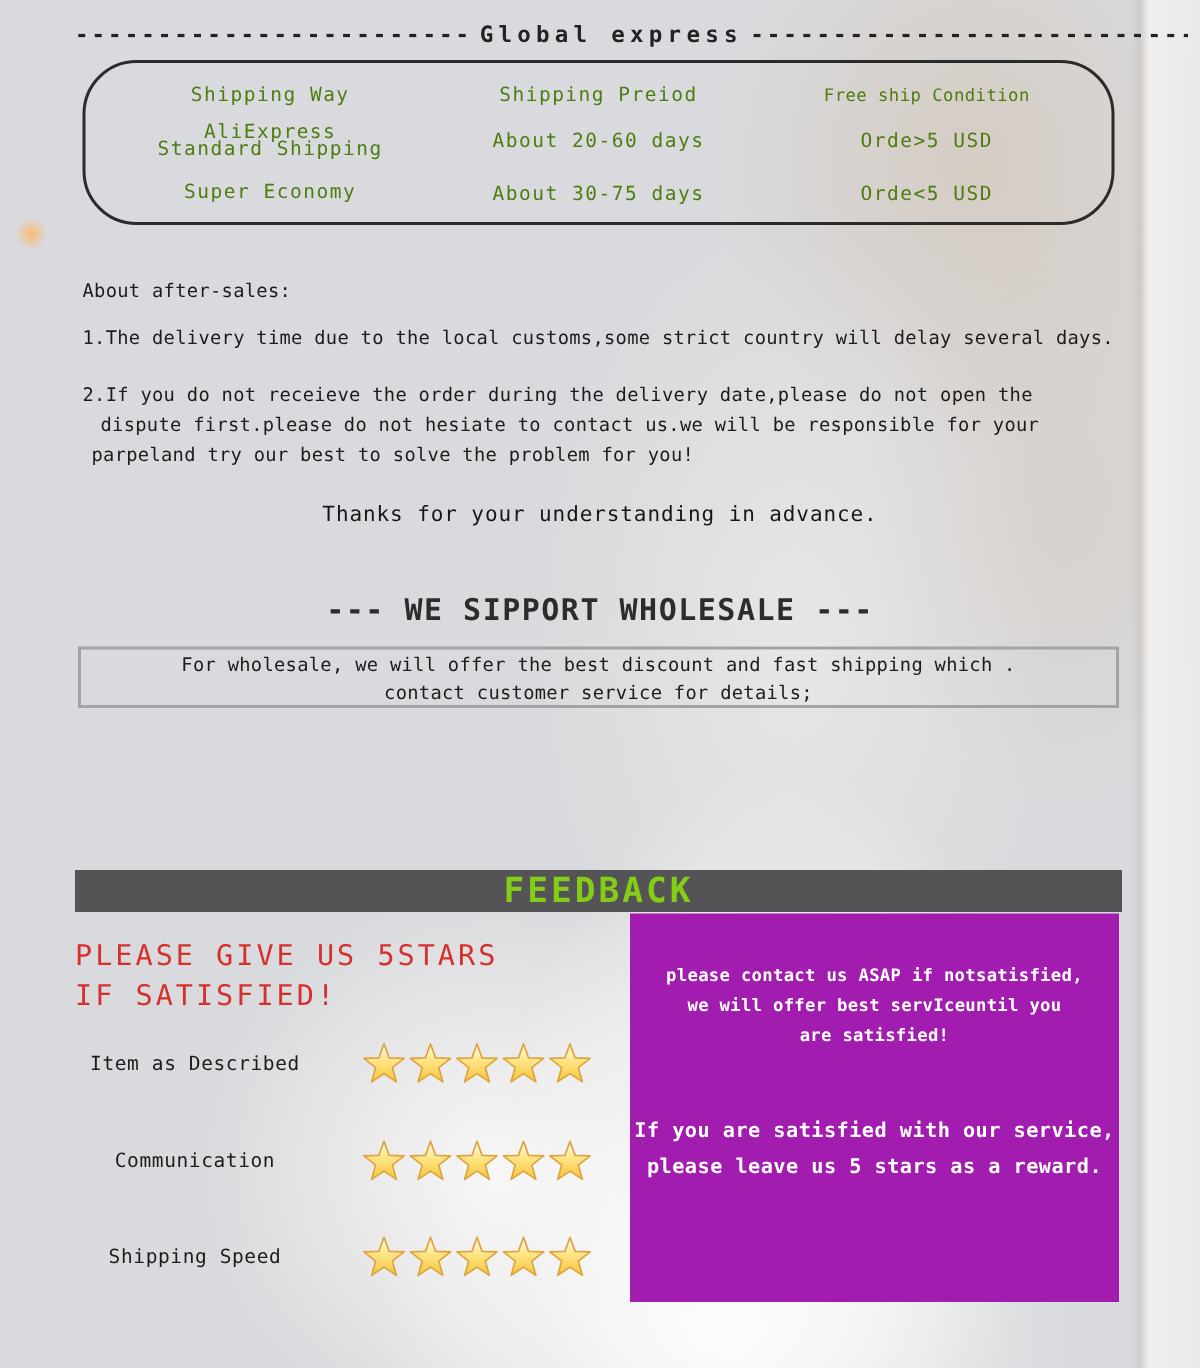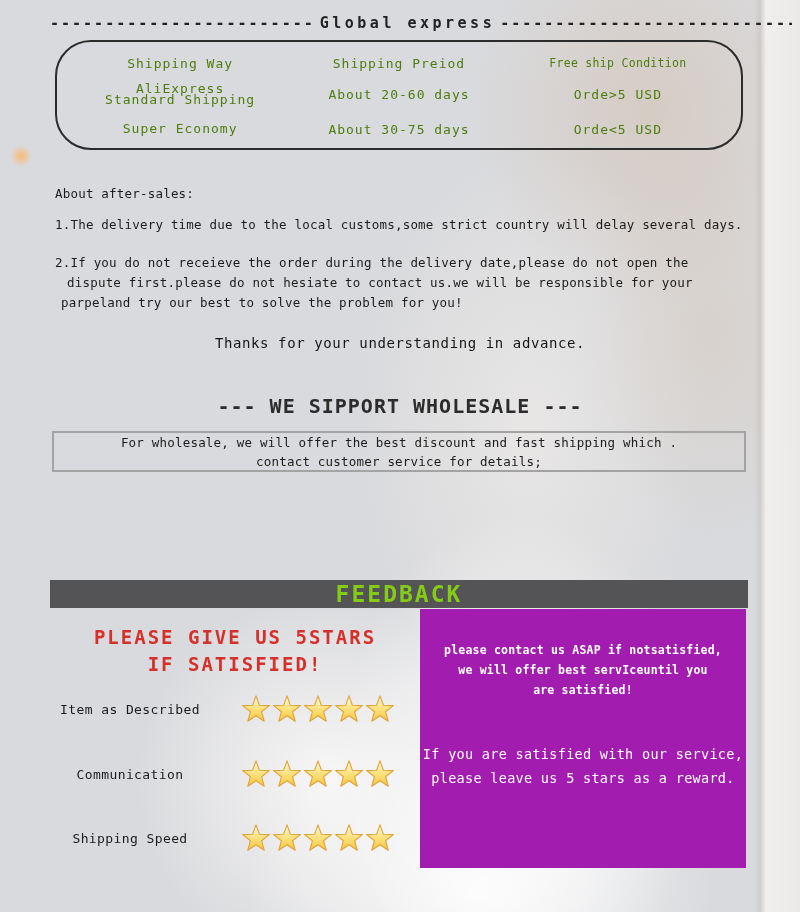--- a/index.html
+++ b/index.html
@@ -68,32 +68,32 @@
   }
   .ws-box1{top:431px;}
   .ws-box2{top:487px;}
 
   
   .fb-bar{
     top:580px;left:50px;width:698px;height:28px;background:#545456;
     display:flex;align-items:center;justify-content:center;
     color:#84cc16;font-size:23px;font-weight:bold;letter-spacing:2px;
   }
-  .fb-title{top:624px;left:50px;width:370px;text-align:center;color:#d6302c;font-size:19px;font-weight:bold;letter-spacing:2px;line-height:27px;}
+  .fb-title{top:624px;left:50px;width:370px;color:#d6302c;font-size:19px;font-weight:normal;letter-spacing:2px;line-height:27px;}
   .fb-row{position:absolute;left:0;width:372px;height:32px;}
   .fb-label{position:absolute;left:50px;top:8px;width:160px;text-align:center;font-size:13px;letter-spacing:0.4px;color:#1c1c1c;}
   .fb-stars{position:absolute;left:241px;top:0;display:flex;gap:1px;}
   .star{width:30px;height:30px;display:block;}
 
   .red-panel{
     top:609px;left:420px;width:326px;height:259px;background:#a21caf;
     color:#fff;text-align:center;
   }
   .promise{margin-top:31px;font-size:11.5px;font-weight:bold;line-height:20px;letter-spacing:0.2px;}
-  .reward{margin-top:42px;font-size:13.5px;font-weight:normal;line-height:24px;letter-spacing:0.3px;}
+  .reward{margin-top:42px;font-size:13.5px;font-weight:bold;line-height:24px;letter-spacing:0.3px;}
 </style>
 </head>
 <body>
 
 <div id="page">
   <div class="bg"></div>
 
   <div class="layer dash-title">
     <span class="dash">------------------------</span>
     <span class="dash-text">Global express</span>

